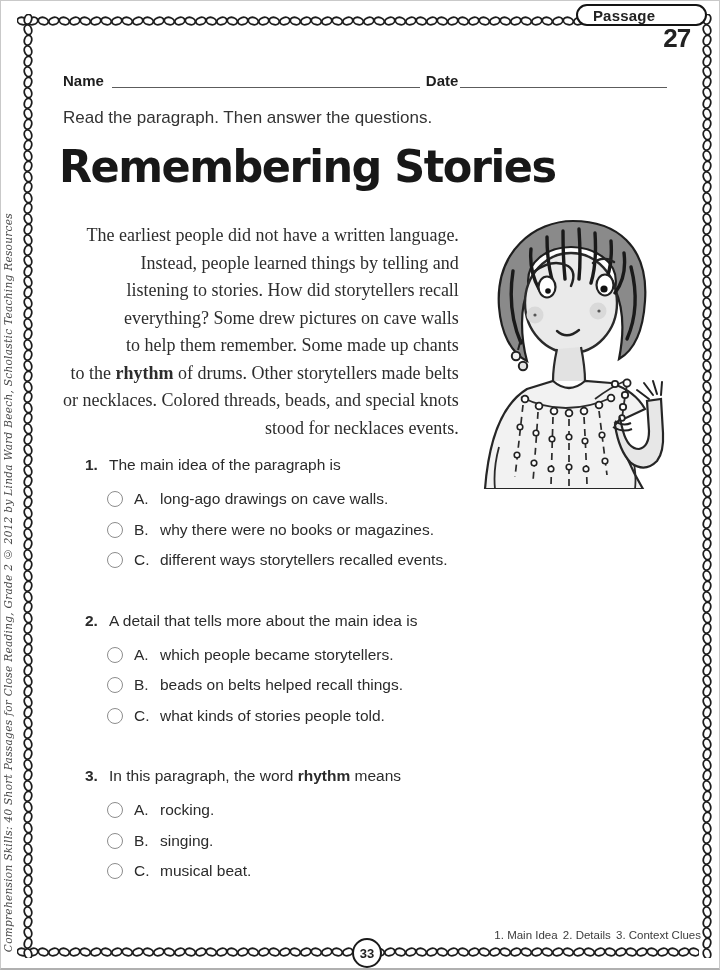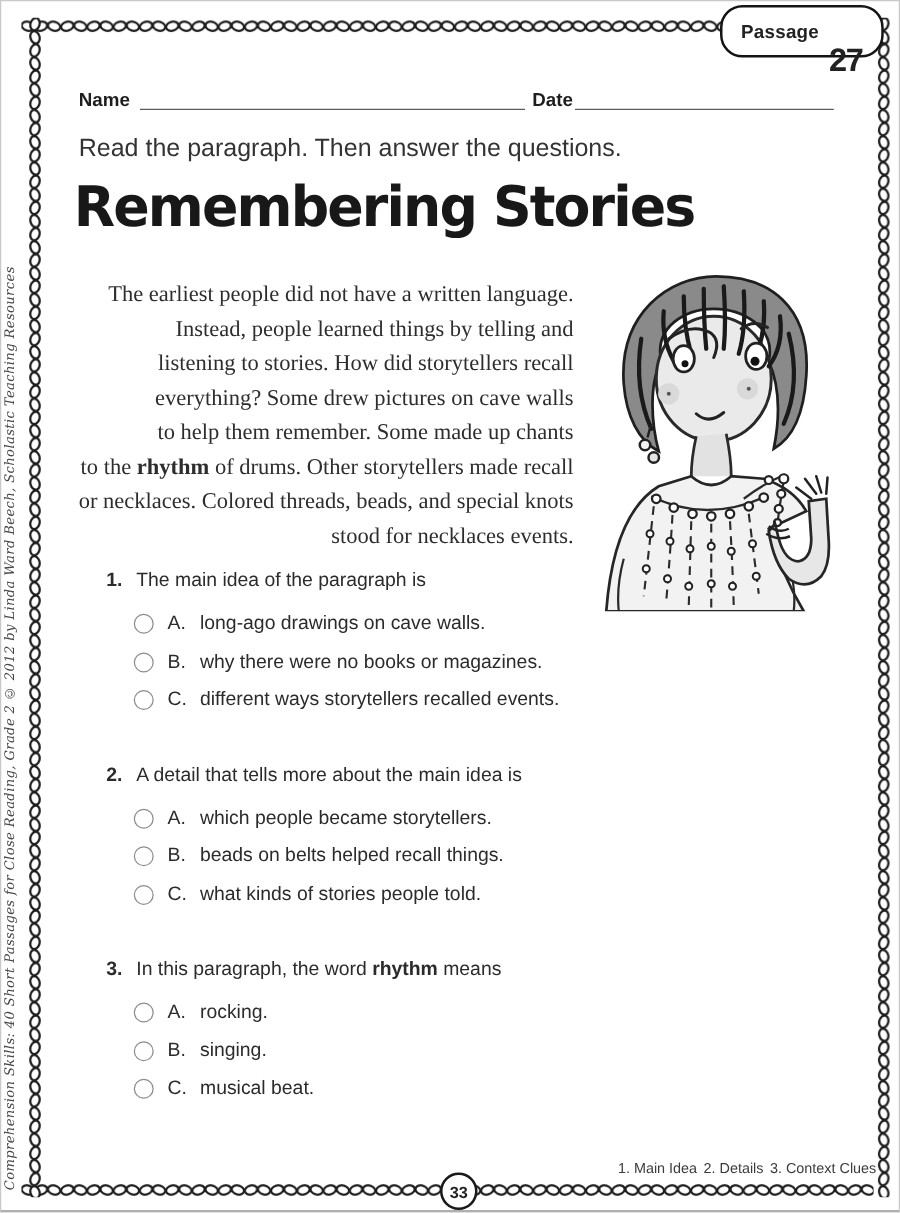--- a/index.html
+++ b/index.html
@@ -9,36 +9,36 @@
     border:1px solid #c9c9c9;border-bottom:2px solid #b0b0b0;box-sizing:border-box;
   }
   svg{display:block;}
   .chain{position:absolute;z-index:1;}
   .chain-top{left:16px;top:13px;}
   .chain-bottom{left:16px;top:944px;}
   .chain-left{left:20px;top:13px;}
   .chain-right{left:699px;top:13px;}
 
   .badge{
-    position:absolute;left:575px;top:3px;width:131px;height:42px;z-index:3;
+    position:absolute;left:575px;top:3px;width:131px;height:22px;z-index:3;
     background:#fff;border:2.5px solid #141414;border-radius:18px;
     display:flex;align-items:center;justify-content:center;gap:8px;box-sizing:border-box;
   }
   .badge .b-label{font-size:15px;font-weight:bold;letter-spacing:.2px;}
   .badge .b-num{font-size:26px;font-weight:bold;letter-spacing:-1px;margin-top:46px;}
 
   .name-row{
     position:absolute;left:62px;top:68px;width:604px;display:flex;align-items:flex-end;
     font-size:15px;font-weight:bold;color:#1e1e1e;z-index:2;
   }
   .blank{border-bottom:1.5px solid #5c5c5c;height:18px;}
   .blank.name-blank{width:308px;margin:0 6px 1px 8px;}
   .blank.date-blank{flex:1;margin:0 0 1px 2px;}
 
-  .instruction{position:absolute;left:62px;top:107px;font-size:20px;color:#333;z-index:2;}
+  .instruction{position:absolute;left:62px;top:107px;font-size:17px;color:#333;z-index:2;}
 
   .title{
     position:absolute;left:58px;top:140px;z-index:2;
     font-family:"DejaVu Sans",sans-serif;font-weight:bold;font-size:43px;
     letter-spacing:-1.5px;color:#181818;transform:scaleY(1.04);
   }
 
   .passage{
     position:absolute;left:62px;top:221px;z-index:2;
     font-family:"Liberation Serif","DejaVu Serif",serif;
@@ -123,21 +123,21 @@
   <div class="instruction">Read the paragraph. Then answer the questions.</div>
 
   <div class="title">Remembering Stories</div>
 
   <div class="passage">
     <div>The earliest people did not have a written language.</div>
     <div>Instead, people learned things by telling and</div>
     <div>listening to stories. How did storytellers recall</div>
     <div>everything? Some drew pictures on cave walls</div>
     <div>to help them remember. Some made up chants</div>
-    <div><span>to the </span><b>rhythm</b><span> of drums. Other storytellers made recall</span></div>
+    <div><span>to the </span><b>rhythm</b><span> of drums. Other storytellers made belts</span></div>
     <div>or necklaces. Colored threads, beads, and special knots</div>
     <div>stood for necklaces events.</div>
   </div>
 
   <svg class="illustration" width="242" height="278" viewBox="0 0 242 278">
 
     <path d="M34,96 C30,40 70,10 108,10 C150,10 184,34 180,90 C178,122 168,140 154,148 C160,118 158,96 150,78 C156,50 128,36 106,36 C84,36 58,50 64,78 C54,96 56,128 62,150 C46,142 36,122 34,96 Z" fill="#8a8a8a" stroke="#1f1f1f" stroke-width="2.2"></path>
 
     <ellipse cx="106" cy="92" rx="46" ry="50" fill="#eaeaea" stroke="#2a2a2a" stroke-width="2.4"></ellipse>
 

